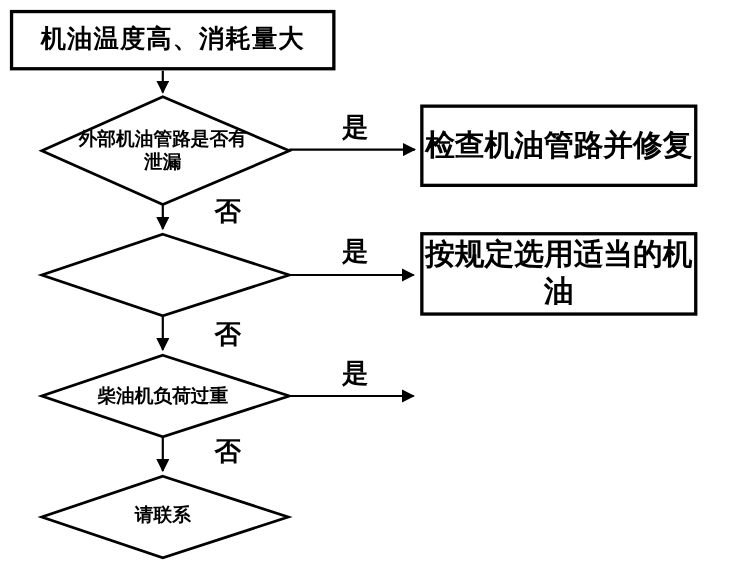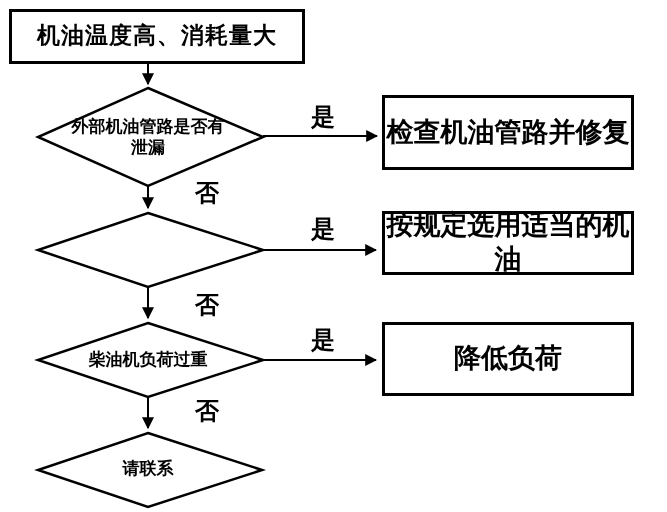--- a/index.html
+++ b/index.html
@@ -59,25 +59,22 @@
     <polygon points="148,433 262,470 148,507 38,470" fill="#ffffff" stroke="#000000" stroke-width="2.5"></polygon>
   </svg>
 
   <div class="node rect-node start-label" style="left:9px; top:9px; width:296px; height:55px;">
     <span>机油温度高、消耗量大</span>
   </div>
 
   <div class="node rect-node action-label" style="left:382px; top:95px; width:252px; height:75px;">
     <span>检查机油管路并修复</span>
   </div>
-  <div class="node rect-node action-label" style="left:382px; top:211px; width:252px; height:64px;">
+  <div class="node rect-node action-label" style="left:382px; top:211px; width:252px; height:76px;">
     <span>按规定选用适当的机油</span>
-  </div>
-  <div class="node rect-node action-label" style="left:382px; top:322px; width:252px; height:74px;">
-    <span>降低负荷</span>
   </div>
 
   <div class="node diamond-text" style="left:40px; top:96px; width:216px; height:82px;">
     <span>外部机油管路是否有</span>
     <span>泄漏</span>
   </div>
   <div class="node diamond-text" style="left:40px; top:332px; width:216px; height:56px;">
     <span>柴油机负荷过重</span>
   </div>
 

